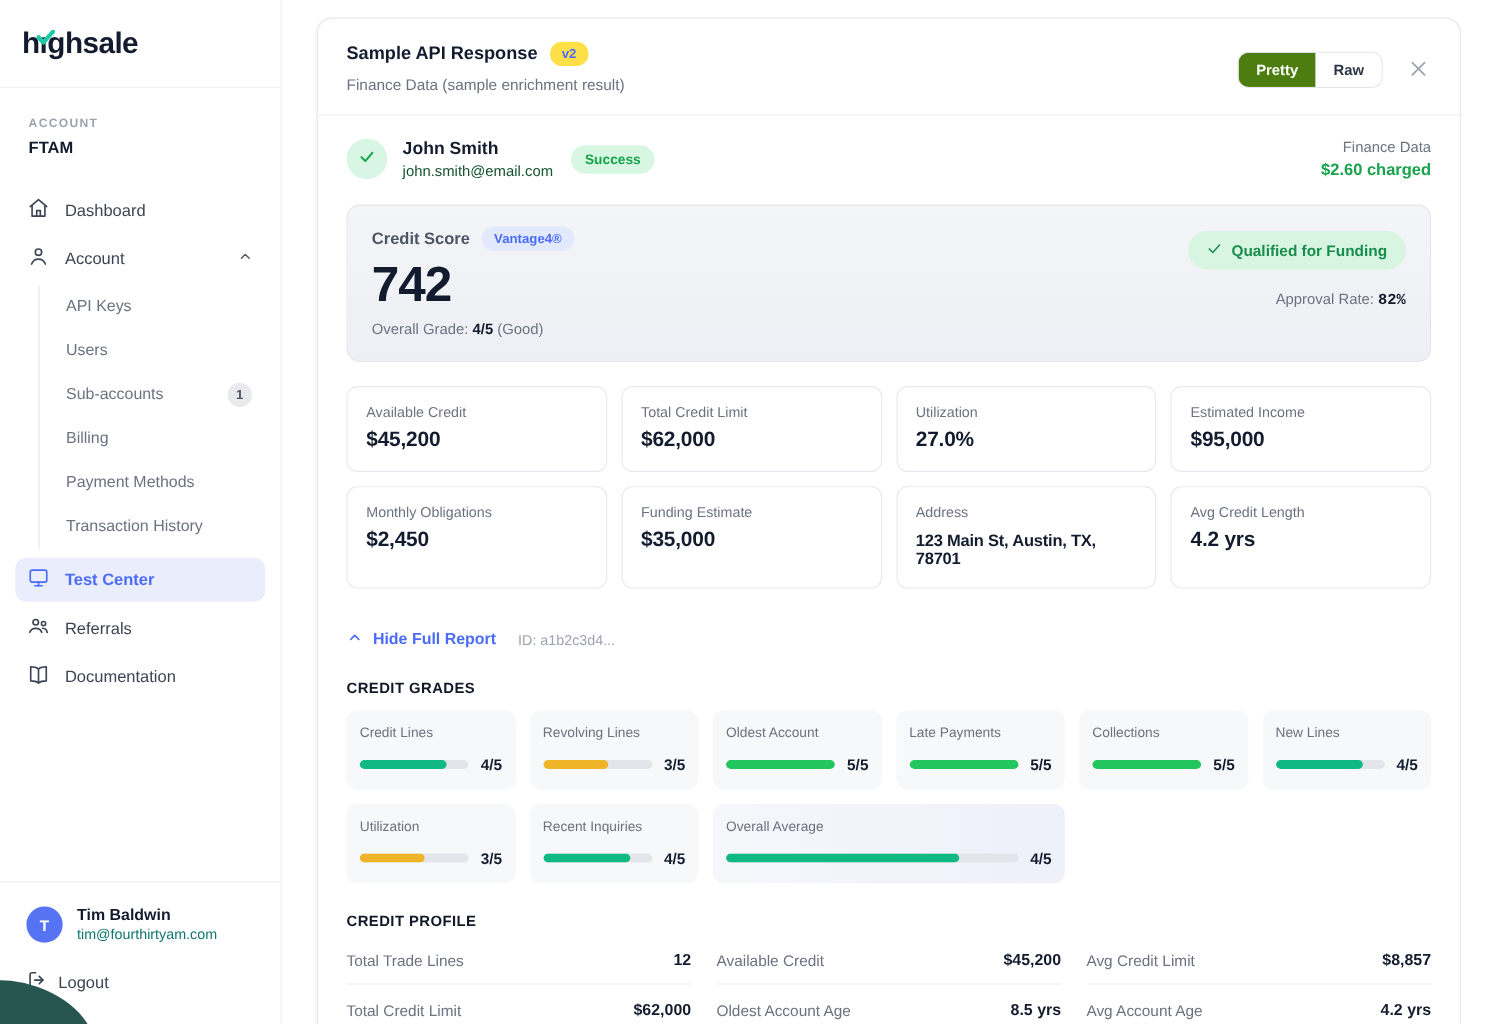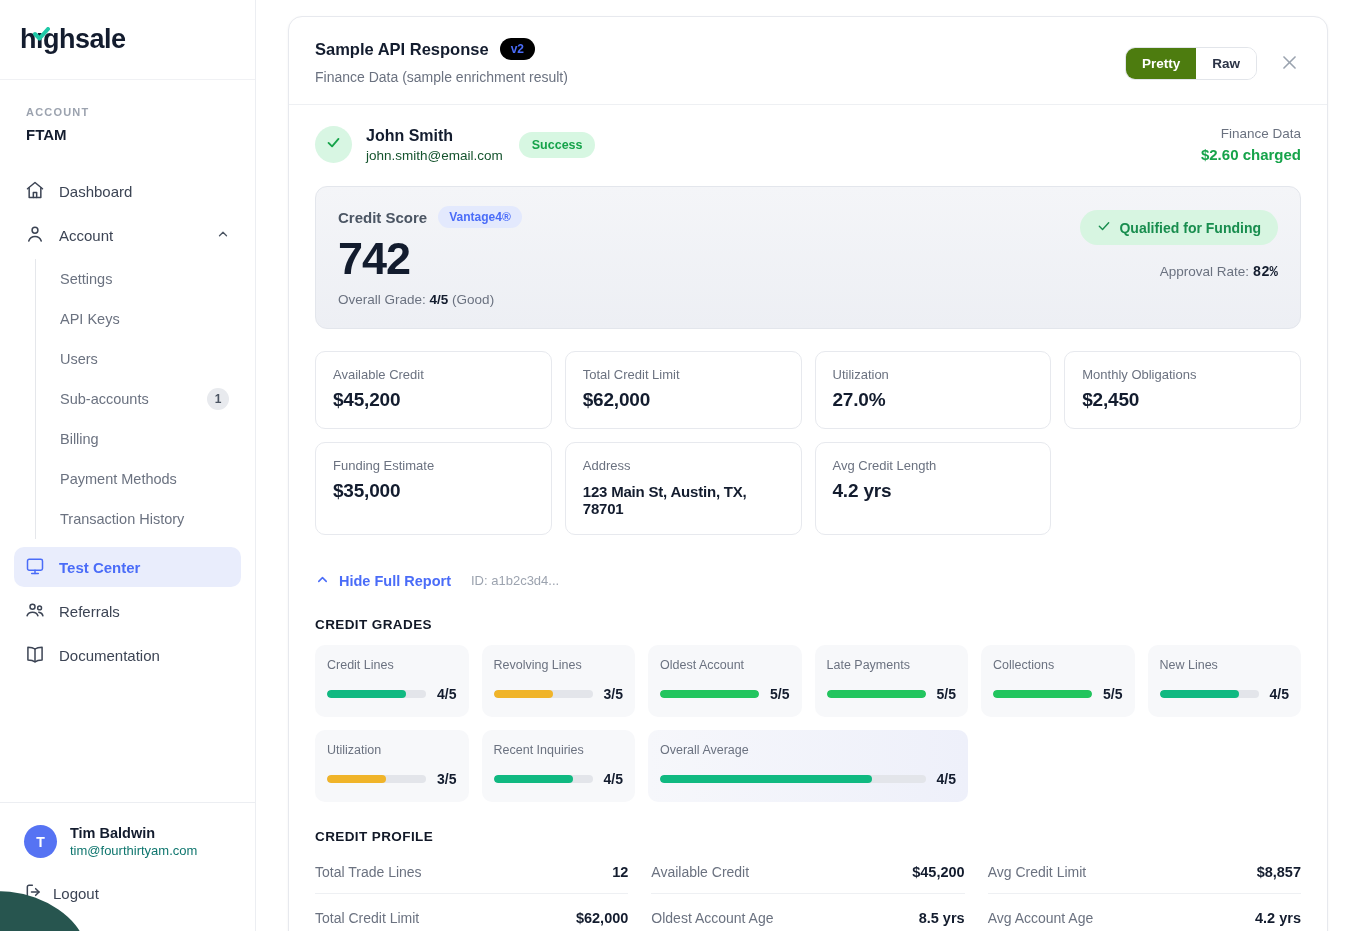--- a/index.html
+++ b/index.html
@@ -41,21 +41,21 @@
                border-radius:50%; transform:rotate(20deg); }
 
   
   main { flex:1; padding:16px 31px 0 32px; }
   .panel { background:#fff; border:1px solid #e7e9ee; border-radius:14px; box-shadow:0 1px 3px rgba(16,24,40,.05);
            min-height:960px; }
   .panel-header { display:flex; justify-content:space-between; align-items:flex-start;
                   padding:21px 26px 19px; border-bottom:1px solid #eef0f3; }
   .title-row { display:flex; align-items:center; gap:11px; }
   .panel-title { font-size:16.5px; font-weight:800; color:#131c2e; }
-  .ver-badge { background:#000000; color:#4a6cf8; font-size:12px; font-weight:600; padding:4px 11px; border-radius:11px; }
+  .ver-badge { background:#fde047; color:#4a6cf8; font-size:12px; font-weight:600; padding:4px 11px; border-radius:11px; }
   .panel-sub { font-size:14px; color:#6b7280; margin-top:9px; }
   .header-right { display:flex; align-items:center; gap:21px; margin-top:9px; }
   .seg { display:flex; border:1px solid #e2e5ea; border-radius:10px; overflow:hidden; background:#fff; }
   .seg button { border:0; font-family:inherit; font-size:13.5px; font-weight:600; padding:8px 16px; cursor:pointer; background:#fff; color:#2b3346; }
   .seg .on { background:#4d7c0f; color:#fff; }
   .close-btn { background:none; border:0; cursor:pointer; color:#9aa3af; display:flex; padding:2px; }
 
   .panel-body { padding:21px 26px 40px; }
 
   .result-row { display:flex; align-items:center; gap:14px; }
@@ -143,23 +143,20 @@
           </svg></span>
       <span>Account</span>
       <span class="spacer"></span>
       <span><svg width="14" height="14" viewBox="0 0 24 24" fill="none" stroke="#4b5563" stroke-width="2.2" stroke-linecap="round" stroke-linejoin="round">
             <polyline points="6 15 12 9 18 15"></polyline>
           </svg></span>
     </div>
 
     <div class="sub-list">
       <div class="sub-item">
-          <span>Settings</span>
-        </div>
-      <div class="sub-item">
           <span>API Keys</span>
         </div>
       <div class="sub-item">
           <span>Users</span>
         </div>
       <div class="sub-item">
         <span>Sub-accounts</span>
         <span class="count-badge">1</span>
       </div>
       <div class="sub-item">
@@ -296,20 +293,24 @@
         </div>
         <div class="stat-card">
           <div class="stat-label">Total Credit Limit</div>
           <div class="stat-value">$62,000</div>
         </div>
         <div class="stat-card">
           <div class="stat-label">Utilization</div>
           <div class="stat-value">27.0%</div>
         </div>
         <div class="stat-card">
+          <div class="stat-label">Estimated Income</div>
+          <div class="stat-value">$95,000</div>
+        </div>
+        <div class="stat-card">
           <div class="stat-label">Monthly Obligations</div>
           <div class="stat-value">$2,450</div>
         </div>
         <div class="stat-card">
           <div class="stat-label">Funding Estimate</div>
           <div class="stat-value">$35,000</div>
         </div>
         <div class="stat-card">
           <div class="stat-label">Address</div>
           <div class="stat-value small">123 Main St, Austin, TX, 78701</div>

